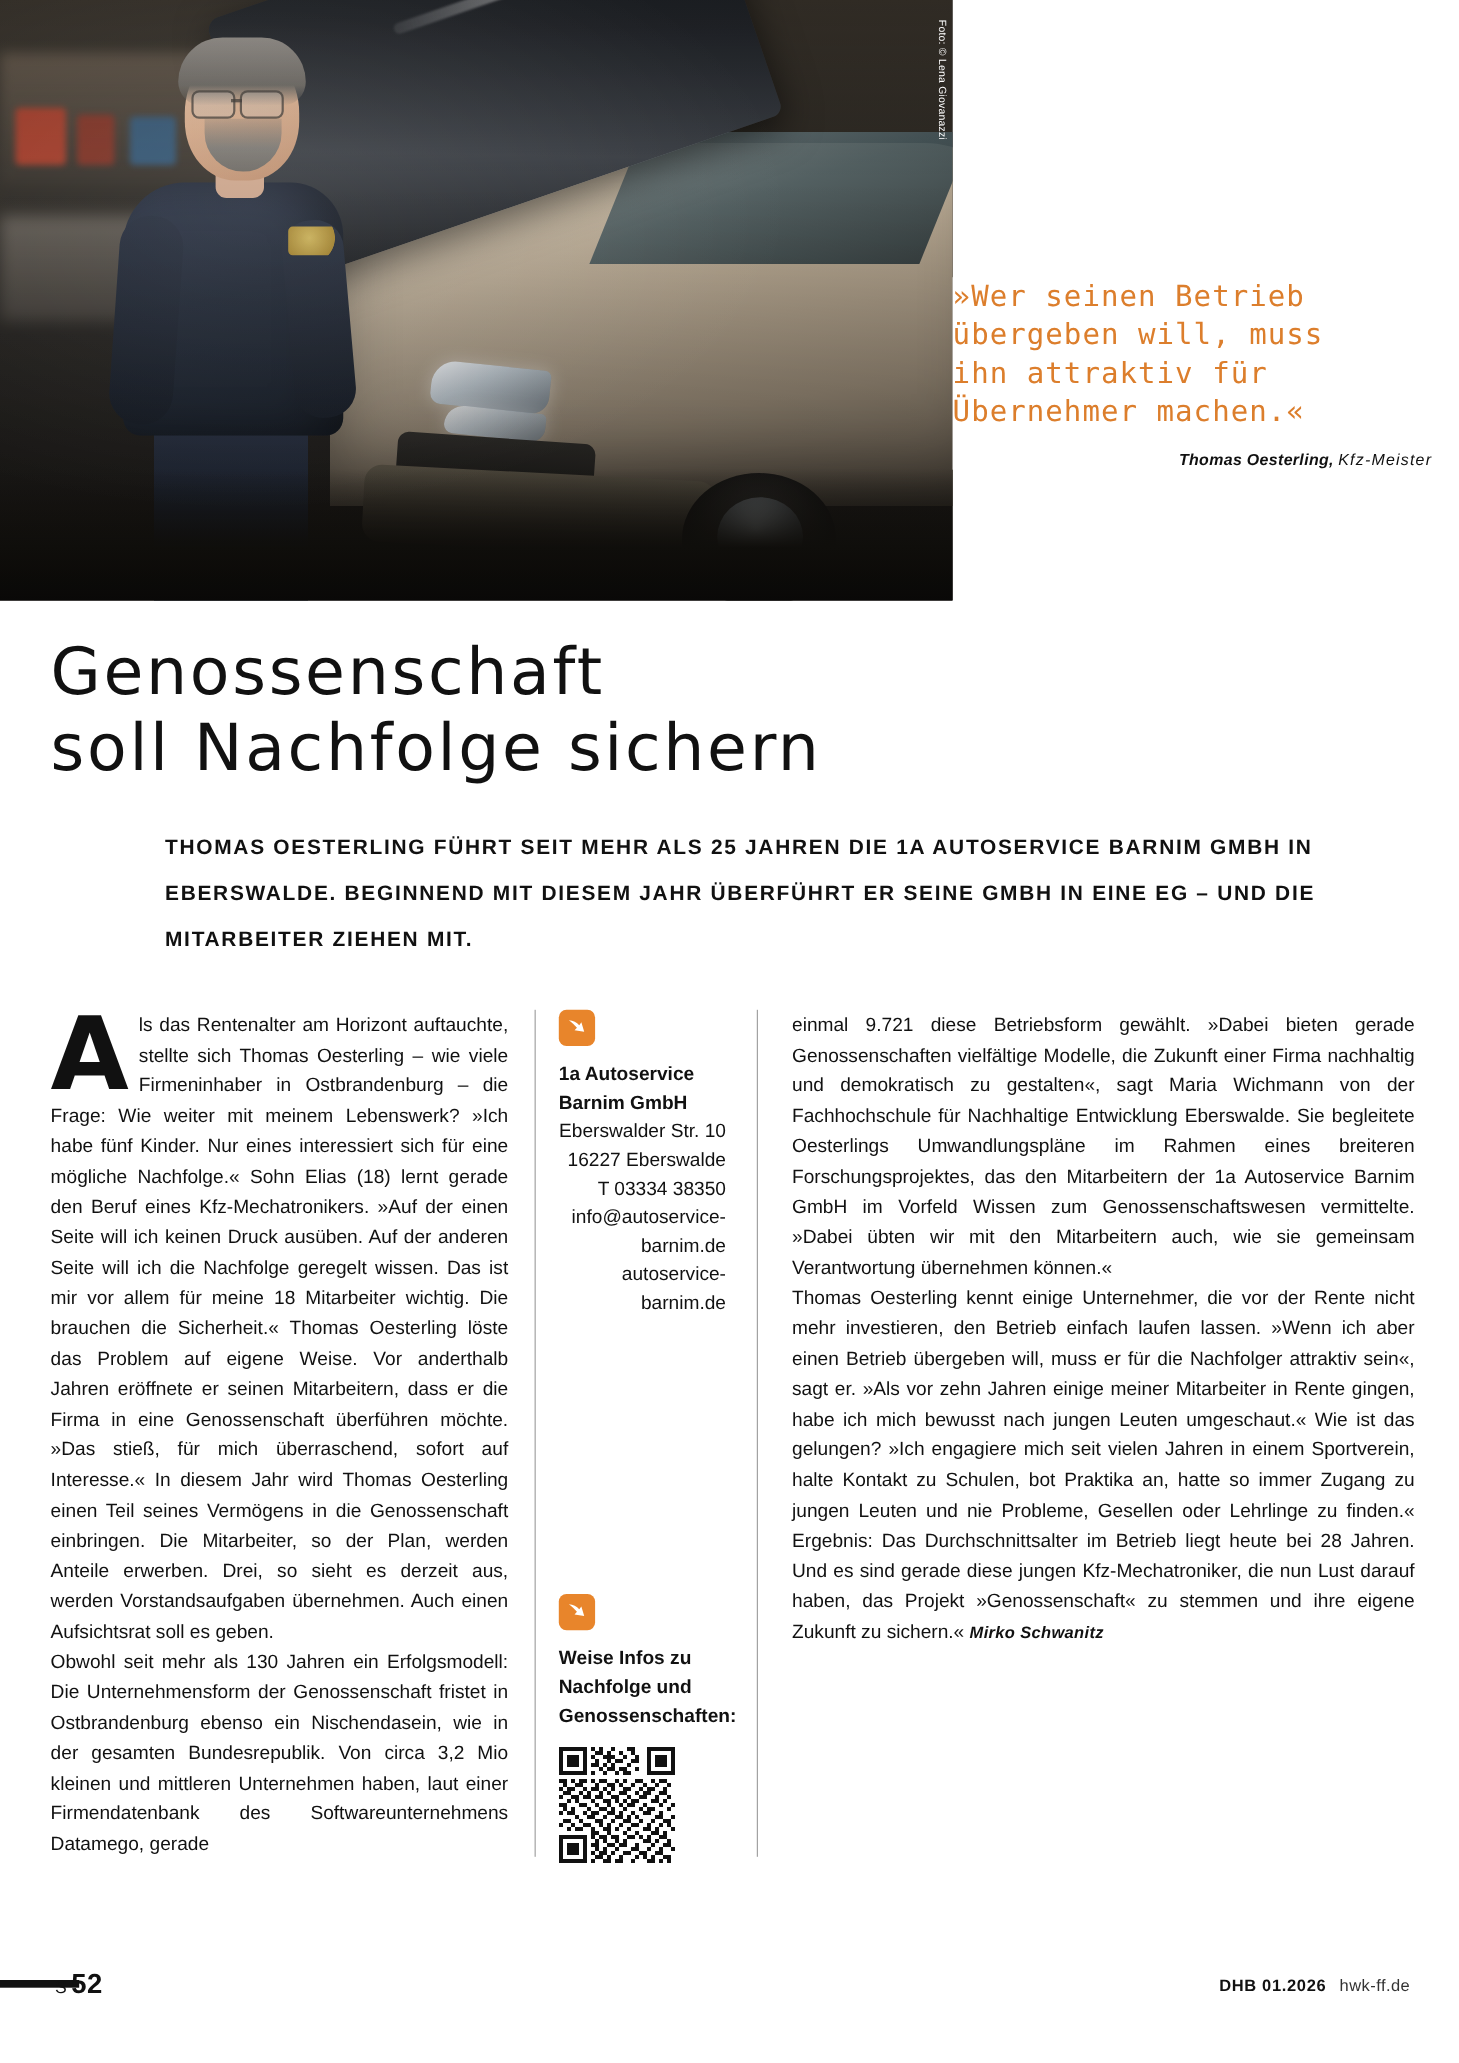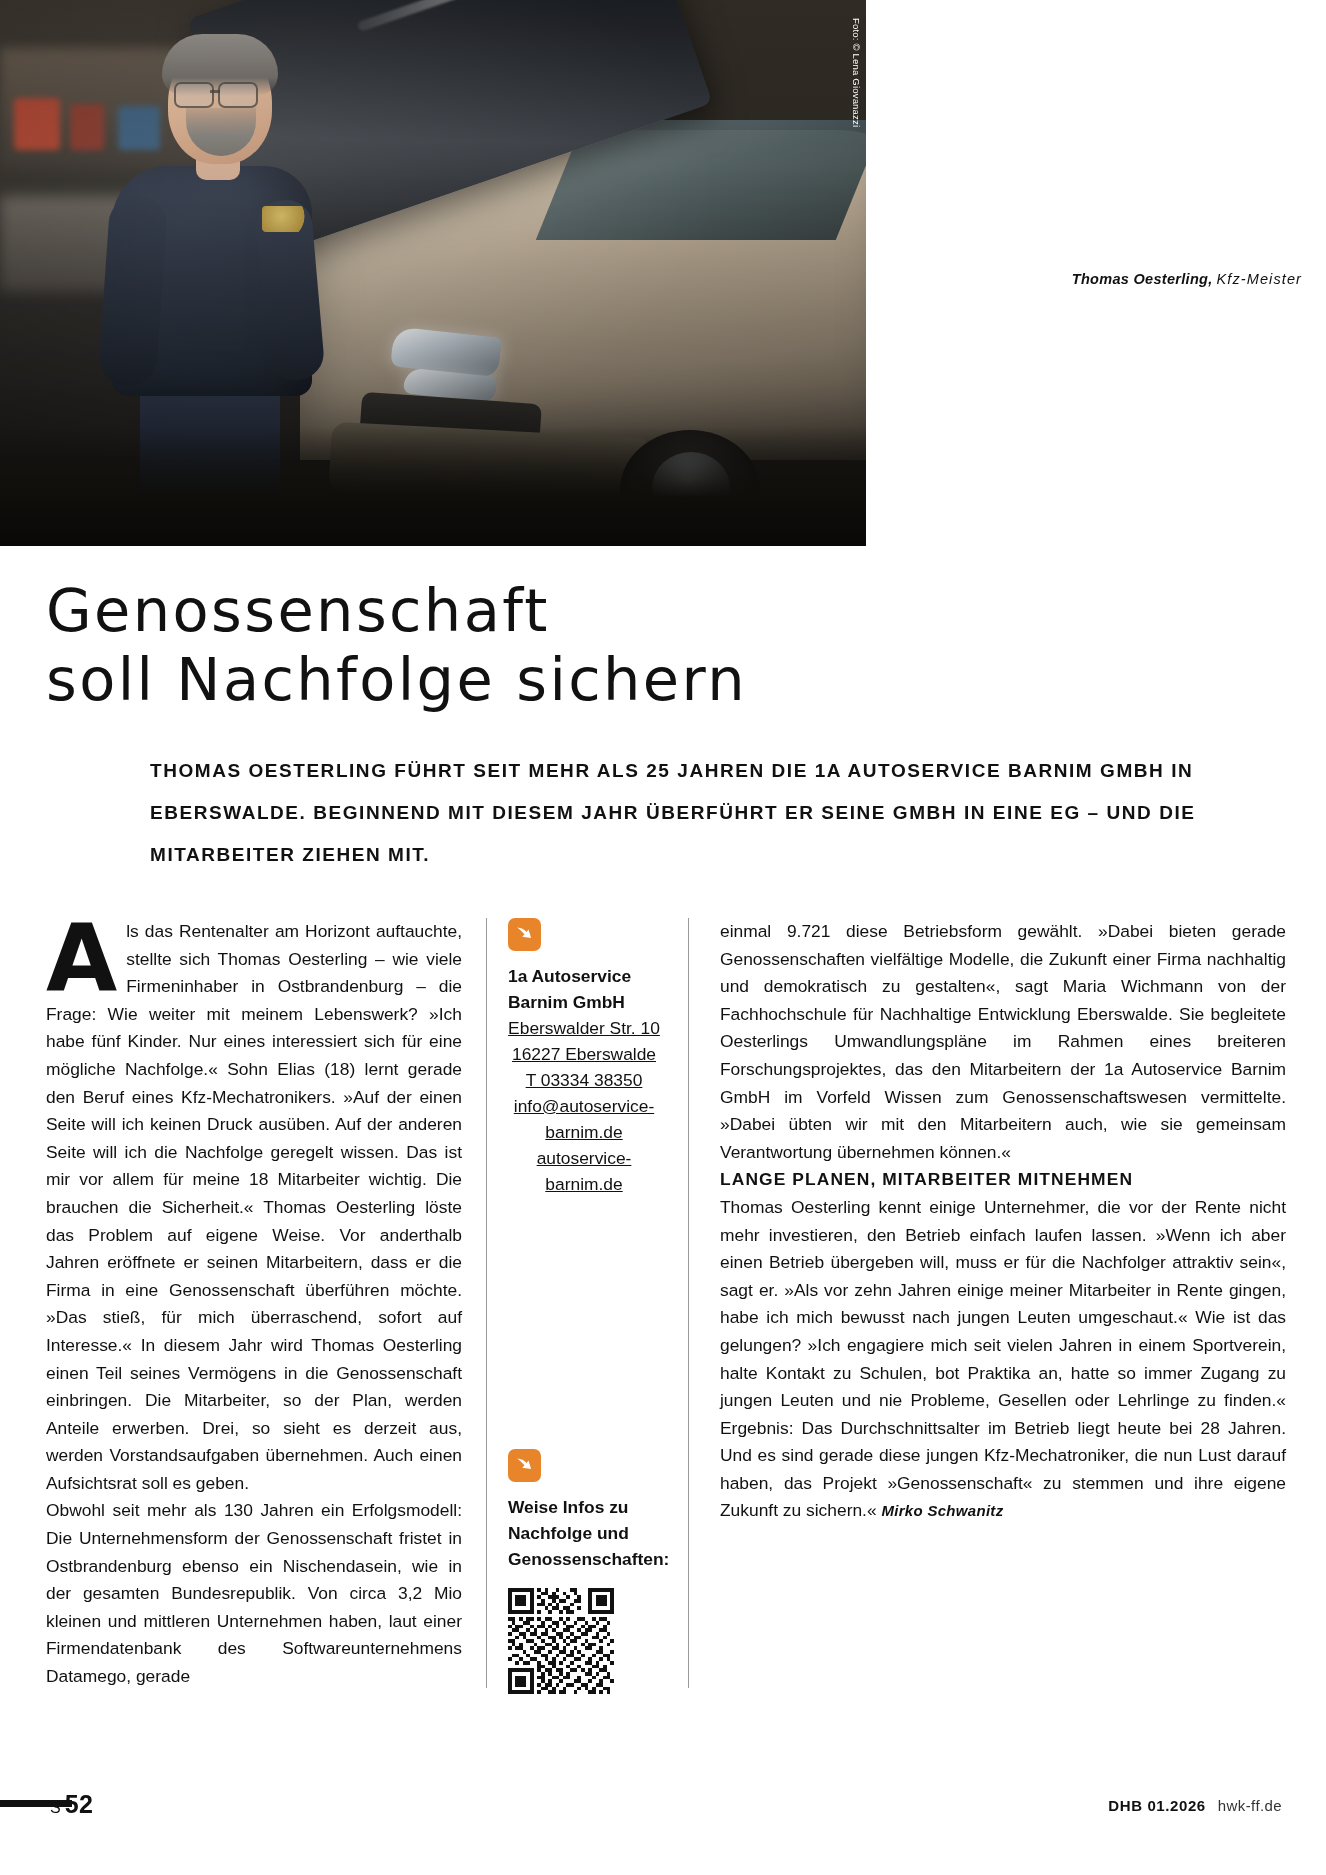--- a/index.html
+++ b/index.html
@@ -352,22 +352,21 @@
   .side-icon svg { position: absolute; left: 6px; top: 6px; }
   .side-title {
     font-weight: bold;
     font-size: 17.4px;
     line-height: 26px;
     text-align: left;
   }
   .side-body {
     font-size: 17.4px;
     line-height: 26px;
-    text-align: center;
-    text-decoration: underline;
+    text-align: right;
   }
   .side-block-2 { margin-top: 252px; }
 
   .qr {
     margin-top: 16px;
     width: 106px;
     height: 106px;
     image-rendering: pixelated;
   }
 
@@ -447,20 +446,24 @@
     <div class="p-glass-bridge"></div>
 
     <div class="bg-floor"></div>
     <div class="photo-shadow-overlay"></div>
   </div>
 </div>
 
 <div class="photo-credit">Foto: © Lena Giovanazzi</div>
 
 <div class="quote-box">
+  <p class="quote-text">»Wer seinen Betrieb
+übergeben will, muss
+ihn attraktiv für
+Übernehmer machen.«</p>
   <div class="quote-attrib">
     <span class="nm">Thomas Oesterling,</span>
     <span class="rl">Kfz-Meister</span>
   </div>
 </div>
 
 <h1 class="headline">Genossenschaft
 soll Nachfolge sichern</h1>
 
 <p class="kicker">Thomas Oesterling führt seit mehr als 25 Jahren die 1a Autoservice Barnim GmbH in Eberswalde. Beginnend mit diesem Jahr überführt er seine GmbH in eine eG – und die Mitarbeiter ziehen mit.</p>
@@ -719,21 +722,20 @@
           <rect x="22" y="28" width="2" height="1"></rect>
             <rect x="25" y="28" width="1" height="1"></rect>
           <rect x="27" y="28" width="1" height="1"></rect>
         </g>
       </svg>
     </div>
   </div>
 
   <div class="col col-3">
     <p>einmal 9.721 diese Betriebsform gewählt. »Dabei bieten gerade Genossenschaften vielfältige Modelle, die Zukunft einer Firma nachhaltig und demokratisch zu gestalten«, sagt Maria Wichmann von der Fachhochschule für Nachhaltige Entwicklung Eberswalde. Sie begleitete Oesterlings Umwandlungspläne im Rahmen eines breiteren Forschungsprojektes, das den Mitarbeitern der 1a Autoservice Barnim GmbH im Vorfeld Wissen zum Genossenschaftswesen vermittelte. »Dabei übten wir mit den Mitarbeitern auch, wie sie gemeinsam Verantwortung übernehmen können.«</p>
-    <p class="subhead">Lange planen, Mitarbeiter mitnehmen</p>
     <p><span>Thomas Oesterling kennt einige Unternehmer, die vor der Rente nicht mehr investieren, den Betrieb einfach laufen lassen. »Wenn ich aber einen Betrieb übergeben will, muss er für die Nachfolger attraktiv sein«, sagt er. »Als vor zehn Jahren einige meiner Mitarbeiter in Rente gingen, habe ich mich bewusst nach jungen Leuten umgeschaut.« Wie ist das gelungen? »Ich engagiere mich seit vielen Jahren in einem Sportverein, halte Kontakt zu Schulen, bot Praktika an, hatte so immer Zugang zu jungen Leuten und nie Probleme, Gesellen oder Lehrlinge zu finden.« Ergebnis: Das Durchschnittsalter im Betrieb liegt heute bei 28 Jahren. Und es sind gerade diese jungen Kfz-Mechatroniker, die nun Lust darauf haben, das Projekt »Genossenschaft« zu stemmen und ihre eigene Zukunft zu sichern.«</span> <span class="byline">Mirko Schwanitz</span></p>
   </div>
 </div>
 
 <div class="footer-rule"></div>
 <div class="footer-left">
   <span>S</span><span class="pg">52</span>
 </div>
 <div class="footer-right">
   <span class="iss">DHB 01.2026</span><span class="dom">hwk-ff.de</span>

